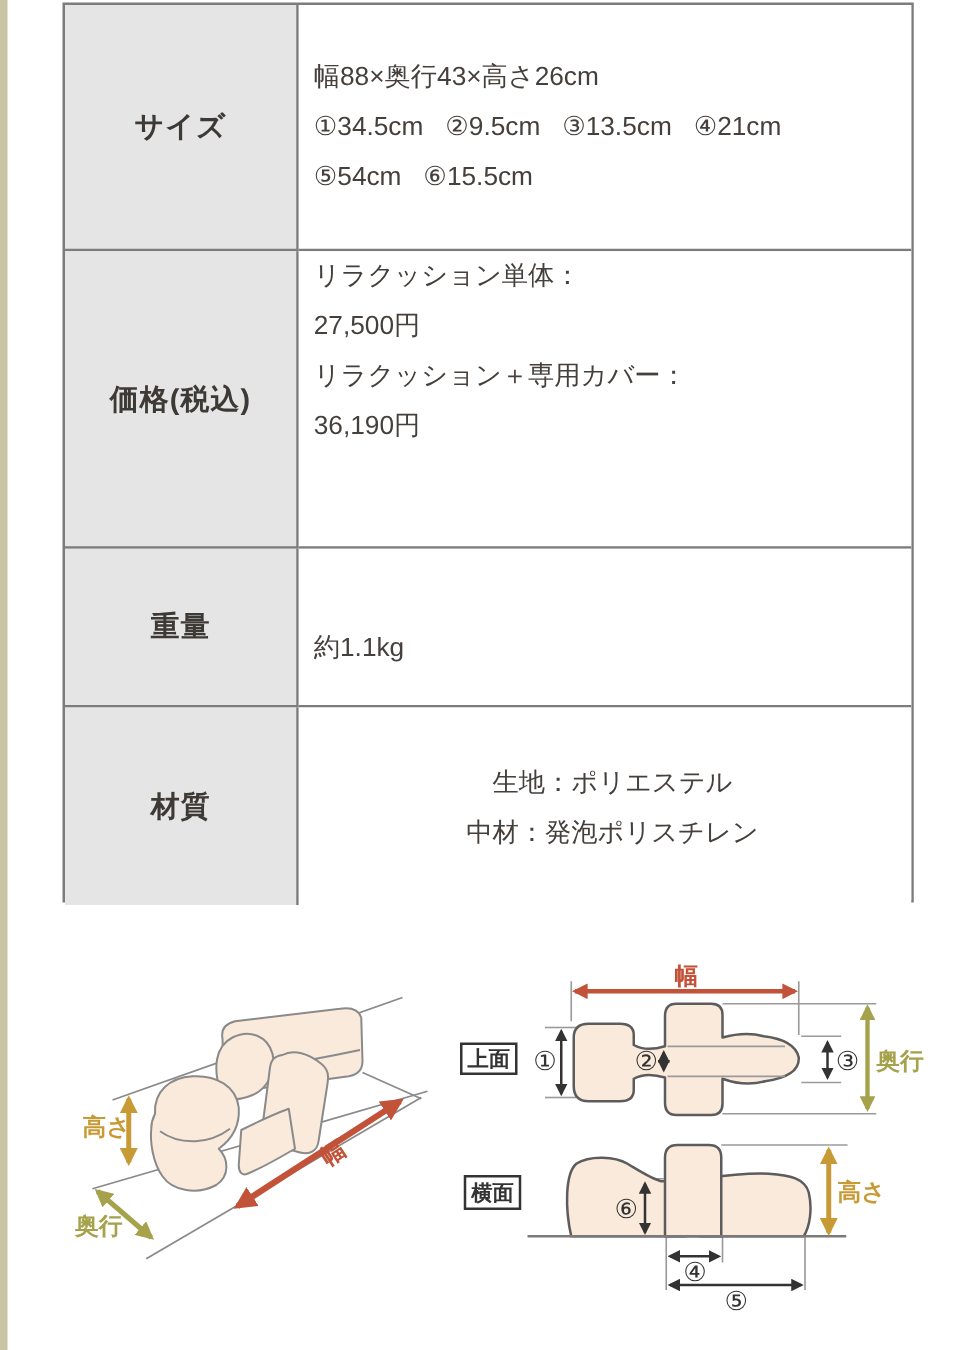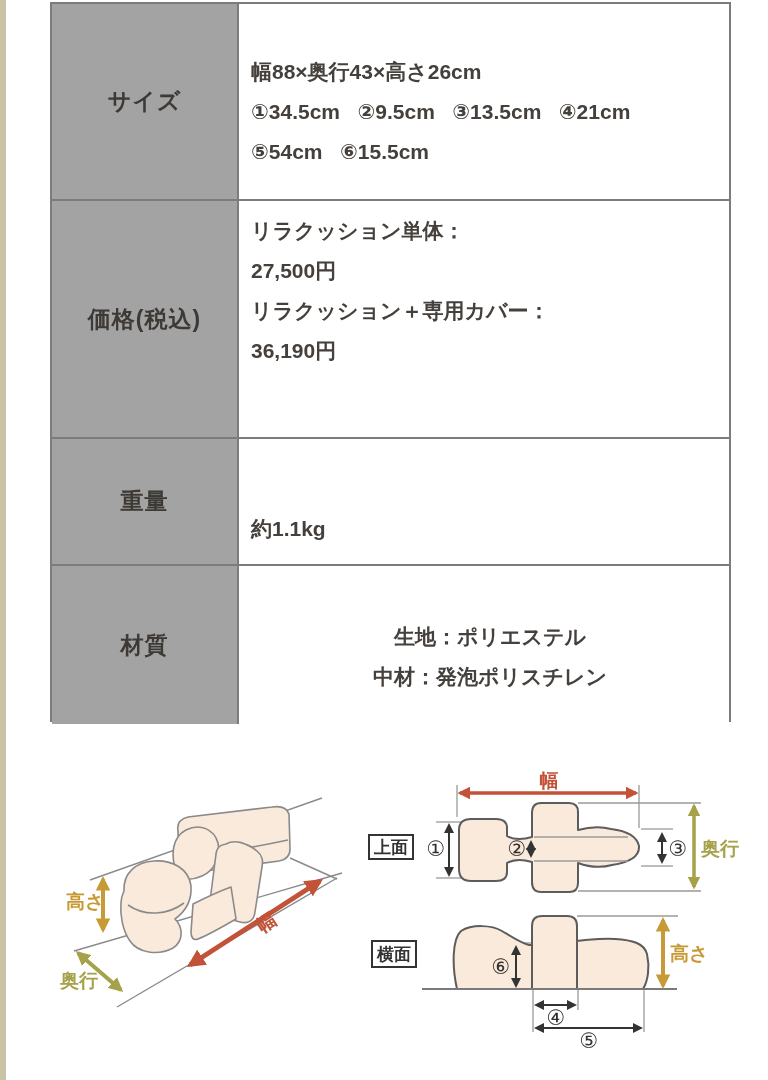--- a/index.html
+++ b/index.html
@@ -10,28 +10,28 @@
   #edge-strip{position:absolute;left:0;top:0;width:6px;height:1080px;background:#c9c4a6;}
 
   
   .spec-table{
     position:absolute;left:50px;top:2px;width:681px;height:720px;
     display:grid;grid-template-columns:187px 1fr;
     grid-template-rows:197px 238px 127px 158px;
     border:2px solid #7c7c7c;background:#ffffff;box-sizing:border-box;
   }
   .th{
-    background:#a3a3a3;border-right:2px solid #7c7c7c;border-bottom:2px solid #7c7c7c;
+    background:#e5e5e5;border-right:2px solid #7c7c7c;border-bottom:2px solid #7c7c7c;
     display:flex;align-items:center;justify-content:center;
     font-size:23px;font-weight:700;color:#3d3935;letter-spacing:1px;
   }
   .td{
     background:#ffffff;border-bottom:2px solid #7c7c7c;
     padding-left:12px;box-sizing:border-box;
-    font-size:21px;font-weight:700;color:#45403c;margin-top:10px;
+    font-size:21px;font-weight:400;color:#45403c;
   }
   .th.last,.td.last{border-bottom:none;}
   .td .line{line-height:40px;white-space:pre-wrap;}
   .td.r1{padding-top:38px;}
   .td.r2{}
   .td.r3{padding-top:60px;}
   .td.r4{padding-top:41px;text-align:center;}
 
   #diagram-svg{position:absolute;left:0;top:755px;}
   .dim-label{font-weight:700;font-size:19px;}

